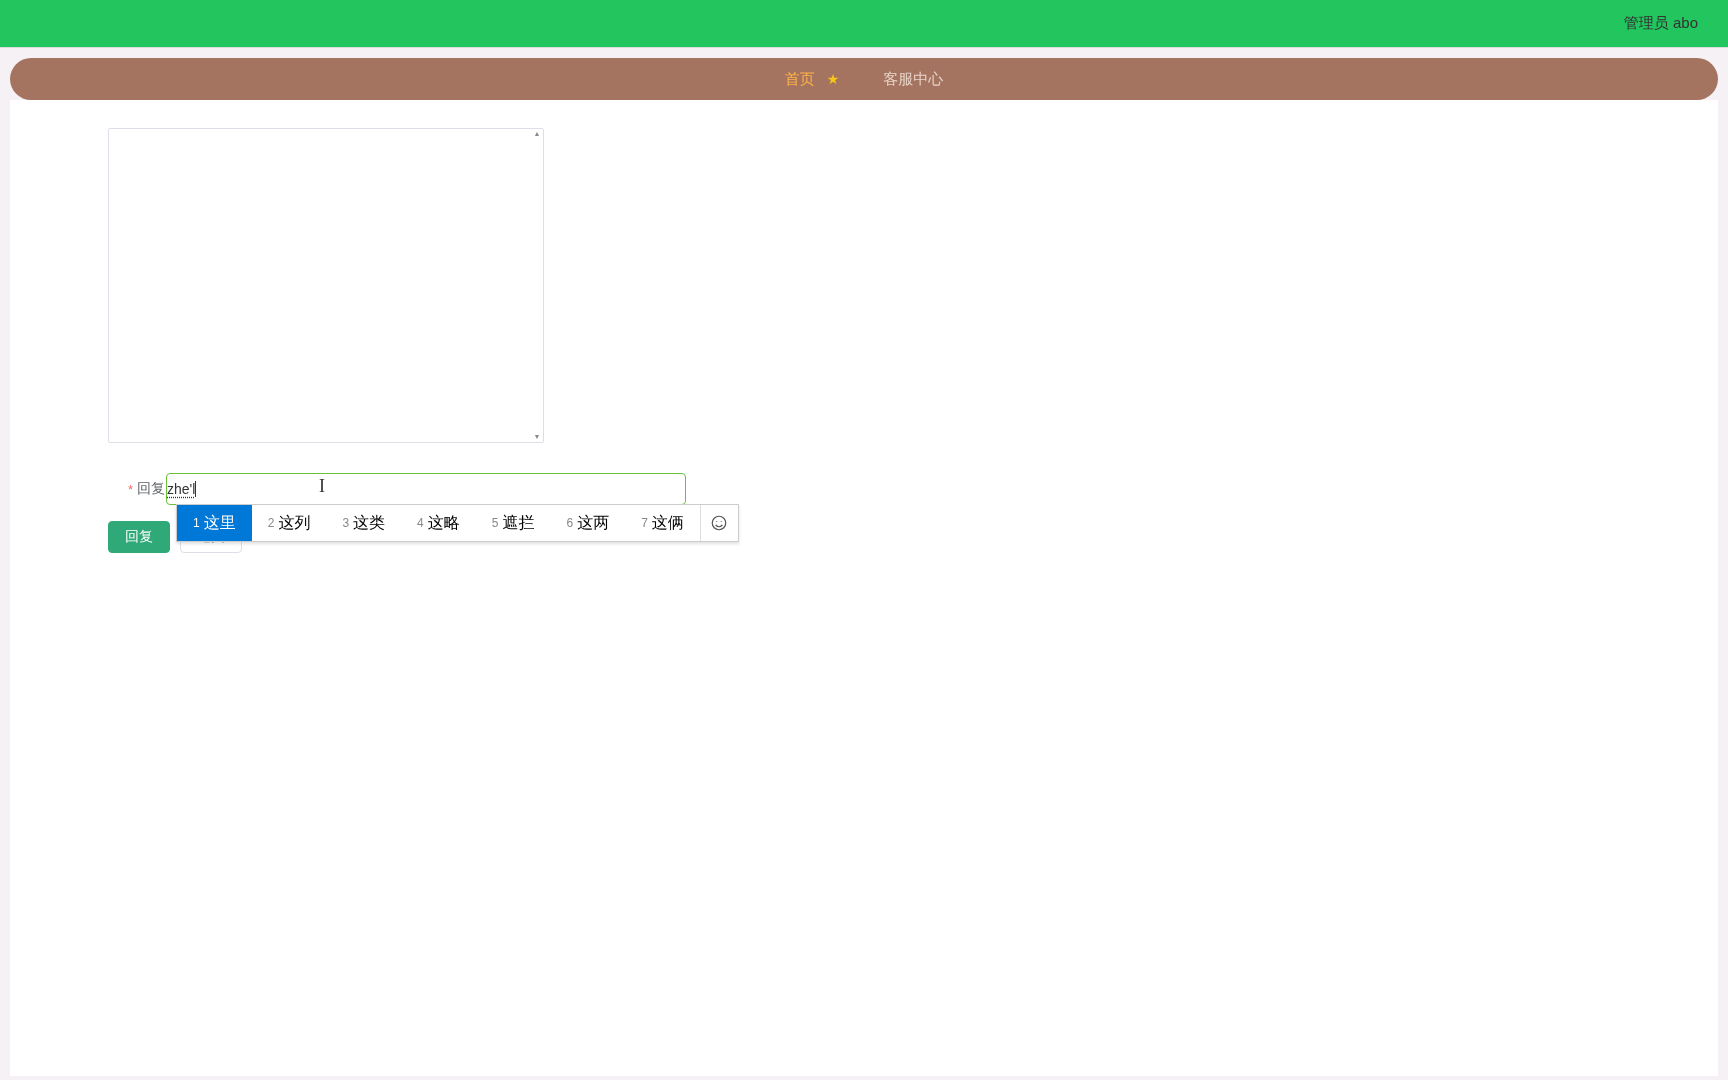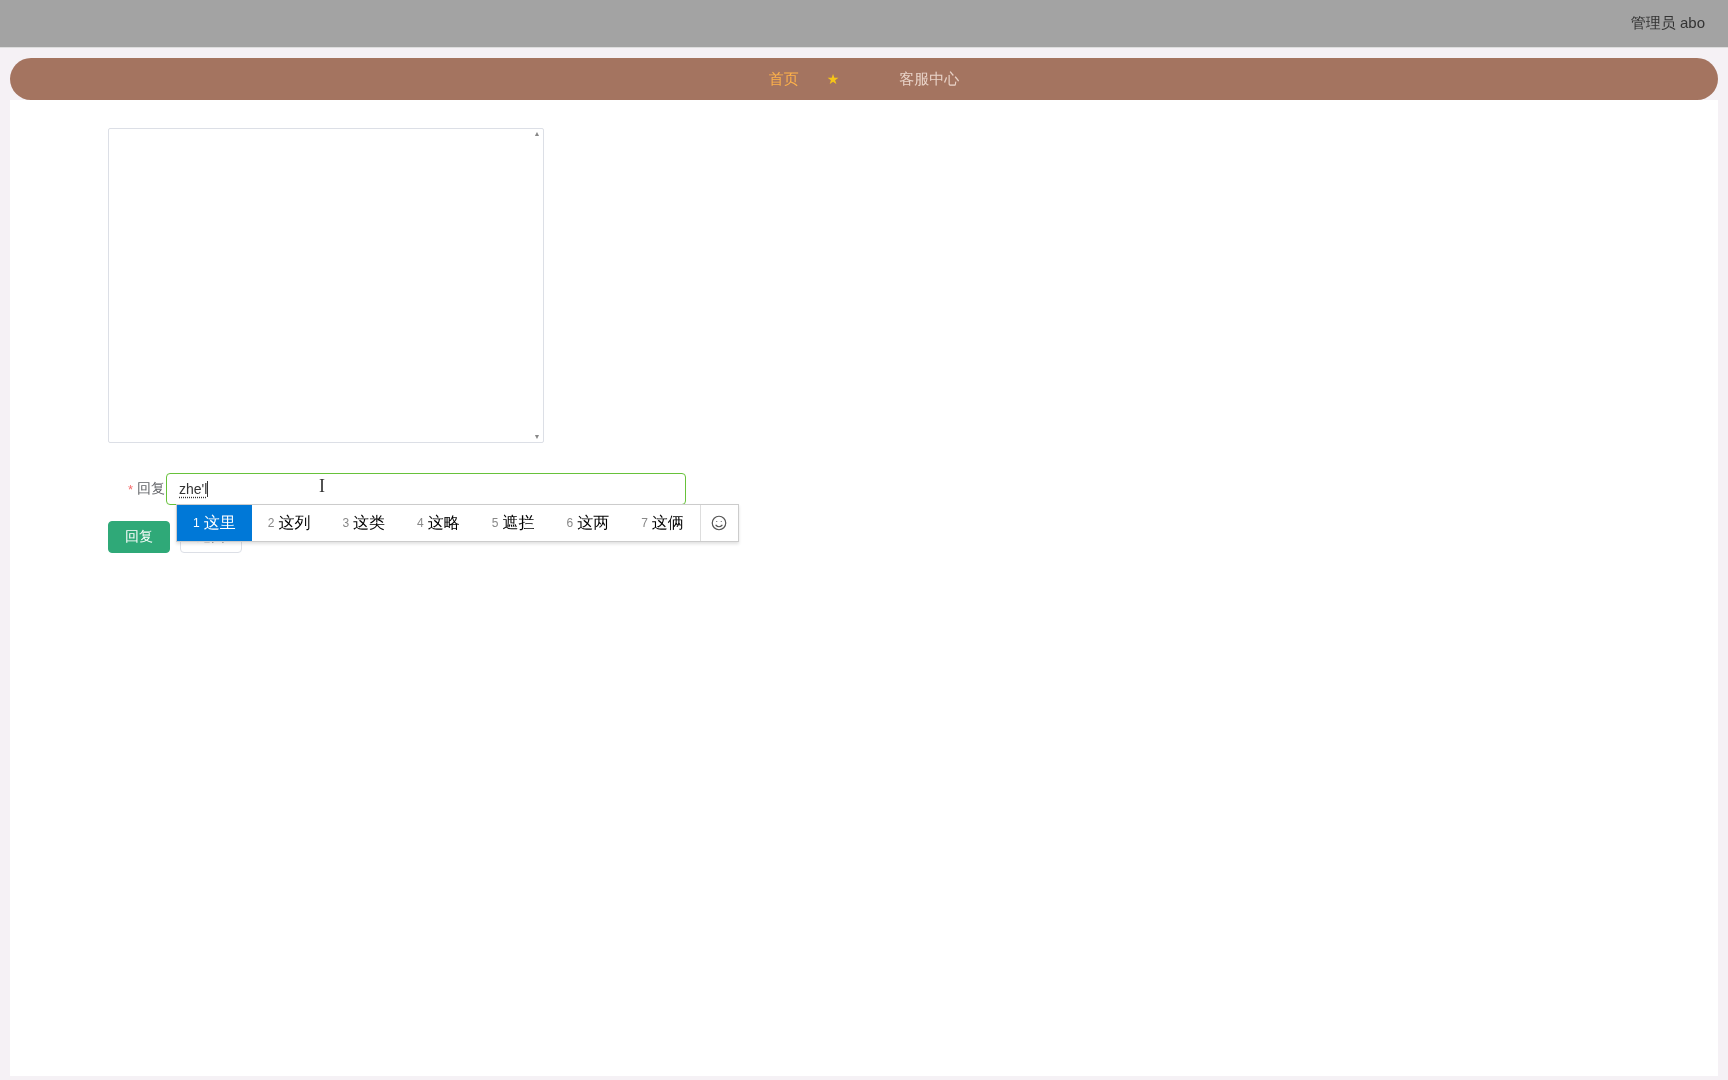--- a/index.html
+++ b/index.html
@@ -9,38 +9,38 @@
     }
     body {
       font-family: -apple-system, BlinkMacSystemFont, "Helvetica Neue", Arial, "Microsoft YaHei", sans-serif;
       background: #f5f1f5;
       width: 1728px;
       height: 1080px;
       overflow: hidden;
     }
     .top-header {
       height: 48px;
-      background: #a3a3a3;
+      background: #22c55e;
       border-bottom: 1px solid #ddd;
       display: flex;
       align-items: center;
       justify-content: flex-end;
-      padding: 0 23px;
+      padding: 0 30px;
       font-size: 15px;
       color: #333;
     }
     .nav-bar {
       margin: 10px 10px 0 10px;
       height: 42px;
       background: #a47460;
       border-radius: 22px;
       display: flex;
       align-items: center;
       justify-content: center;
-      gap: 28px;
+      gap: 12px;
       font-size: 15px;
     }
     .nav-home {
       color: #ffb24a;
     }
     .star-icon {
       color: #f5c518;
       font-size: 14px;
     }
     .nav-service {
@@ -99,21 +99,21 @@
       font-size: 13px;
     }
     .reply-input-wrap {
       position: relative;
     }
     .reply-input {
       width: 520px;
       height: 32px;
       border: 1px solid #67c23a;
       border-radius: 4px;
-      padding: 0 12px;
+      padding: 0 0;
       font-size: 14px;
       color: #333;
       outline: none;
     }
     .reply-input .typed {
       text-decoration: underline dotted;
       text-underline-offset: 3px;
     }
     .caret {
       display: inline-block;

